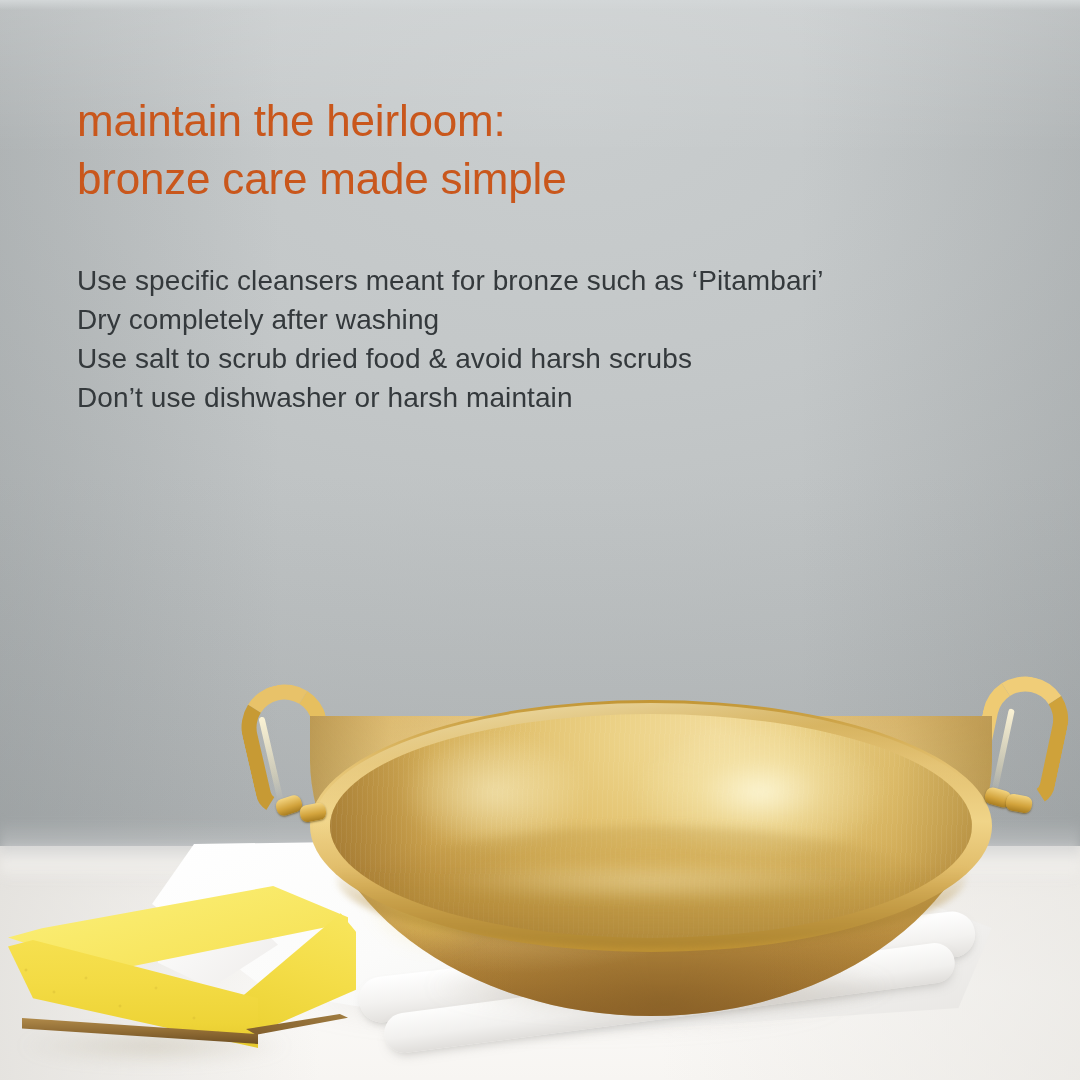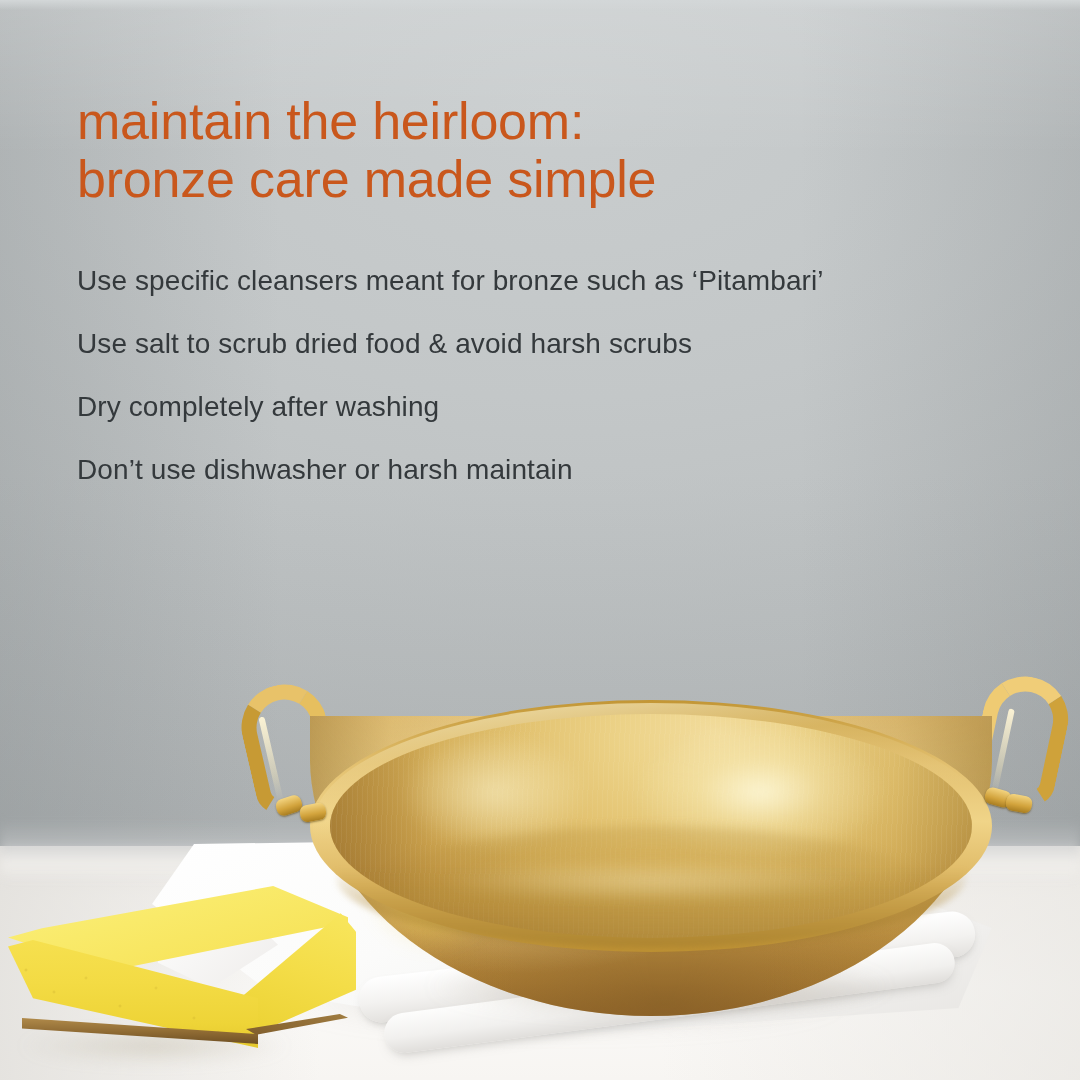--- a/index.html
+++ b/index.html
@@ -70,42 +70,41 @@
   
   .copy {
     position: absolute;
     left: 77px;
     top: 92px;
     width: 900px;
   }
   .headline {
     margin: 0;
     color: #c9571c;
-    font-size: 52px;
+    font-size: 44px;
     line-height: 58px;
     font-weight: 400;
     letter-spacing: -0.2px;
     white-space: nowrap;
   }
   .headline .hl-line { display: block; }
 
   .bullets {
     margin: 0;
     padding: 0;
     list-style: none;
     margin-top: 53px;
   }
   .bullets li {
     color: #34393c;
     font-size: 28px;
     line-height: 39px;
     font-weight: 400;
     letter-spacing: 0.1px;
     white-space: nowrap;
-    margin-top: 24px;
   }
 
   
   .towel {
     position: absolute;
     left: 152px;
     top: 836px;
     width: 850px;
     height: 218px;
   }
@@ -386,22 +385,22 @@
   <div class="table-right-shade"></div>
   <div class="horizon"></div>
 
   <div class="copy">
     <h1 class="headline">
       <span class="hl-line">maintain the heirloom:</span>
       <span class="hl-line">bronze care made simple</span>
     </h1>
     <ul class="bullets">
       <li>Use specific cleansers meant for bronze such as ‘Pitambari’</li>
+      <li>Dry completely after washing</li>
       <li>Use salt to scrub dried food &amp; avoid harsh scrubs</li>
-      <li>Dry completely after washing</li>
       <li>Don’t use dishwasher or harsh maintain</li>
     </ul>
   </div>
 
   <div class="towel-shadow"></div>
   <div class="towel">
     <div class="towel-main"></div>
     <div class="towel-edge-l"></div>
     <div class="towel-fold-a"></div>
     <div class="towel-fold-b"></div>

